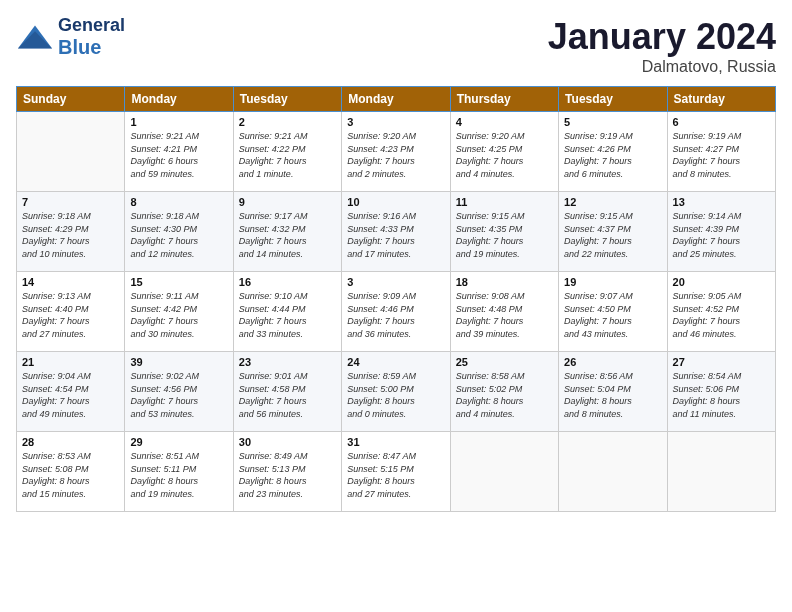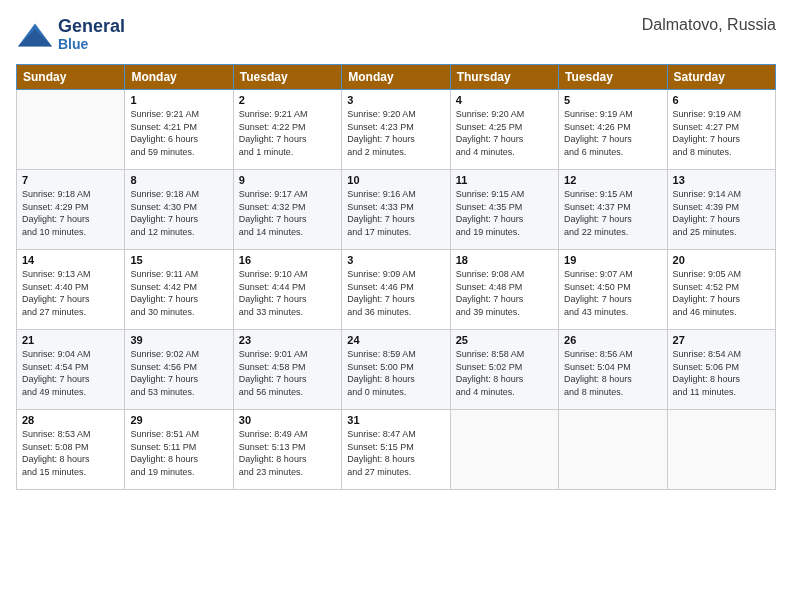--- a/index.html
+++ b/index.html
@@ -63,20 +63,21 @@
     .day-num {
       font-size: 11px;
       font-weight: bold;
       margin-bottom: 2px;
       color: #111;
     }
     .day-detail {
       font-size: 9px;
       color: #333;
       line-height: 1.4;
+      font-style: italic;
     }
     .empty-cell {
       background: #f9f9f9 !important;
     }
     .logo-wrapper {
       display: flex;
       align-items: center;
     }
     .logo-shape {
       width: 38px;
@@ -87,21 +88,21 @@
       display: flex;
       flex-direction: column;
       line-height: 1.1;
     }
     .logo-general {
       font-size: 18px;
       font-weight: bold;
       color: #1a3a6b;
     }
     .logo-blue-text {
-      font-size: 14px;
+      font-size: 20px;
       font-weight: bold;
       color: #2e6fb5;
     }
   </style>
 </head>
 <body>
 
 <div class="page">
 
   <div class="header">
@@ -110,20 +111,21 @@
       <svg class="logo-shape" viewBox="0 0 40 40" xmlns="http://www.w3.org/2000/svg">
         <polygon points="2,32 20,8 38,32" fill="#2e6fb5"></polygon>
         <polygon points="2,32 20,14 38,32" fill="#1a3a6b" opacity="0.4"></polygon>
       </svg>
       <div class="logo-label">
         <span class="logo-general">General</span>
         <span class="logo-blue-text">Blue</span>
       </div>
     </div>
     <div class="title-section">
+      <div class="month-title">January 2024</div>
       <div class="location">Dalmatovo, Russia</div>
     </div>
   </div>
 
   <table>
     <thead>
       <tr>
         <th>Sunday</th>
         <th>Monday</th>
         <th>Tuesday</th>

